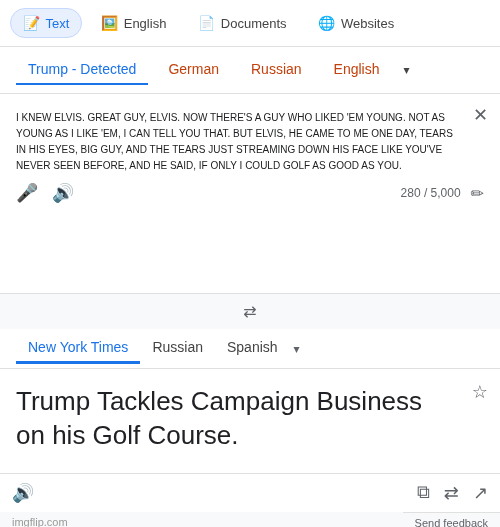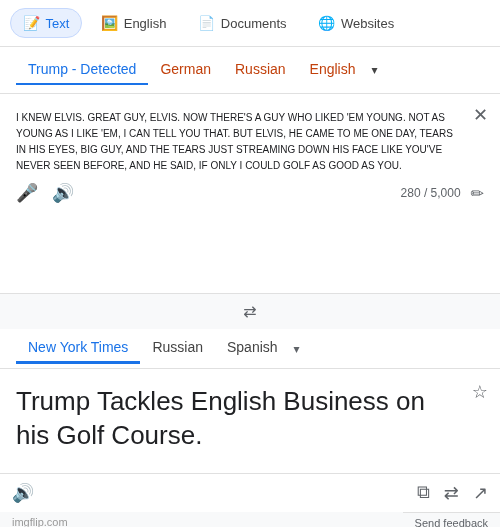--- a/index.html
+++ b/index.html
@@ -38,21 +38,21 @@
     }
     .nav-tab-icon {
       font-size: 14px;
     }
 
     
     .lang-row {
       display: flex;
       align-items: center;
       padding: 8px 16px;
-      gap: 0;
+      gap: 8px;
       border-bottom: 1px solid #e0e0e0;
     }
     .lang-item {
       padding: 6px 12px;
       font-size: 14px;
       cursor: pointer;
       color: #c2410c;
       border-bottom: 2px solid transparent;
     }
     .lang-item.active {
@@ -293,21 +293,21 @@
   <div class="output-lang-item">
     <span>Spanish</span>
   </div>
   <div class="output-lang-dropdown">
     <span>▾</span>
   </div>
 </div>
 
 <div class="output-content">
   <div class="star-btn">☆</div>
-  <div class="output-text">Trump Tackles English Business on his Golf Course.</div>
+  <div class="output-text">Trump Tackles Campaign Business on his Golf Course.</div>
 </div>
 
 <div class="output-footer">
   <div class="output-footer-left">
     <span class="icon-btn">🔊</span>
   </div>
   <div class="output-footer-right">
     <span class="icon-btn">⧉</span>
     <span class="icon-btn">⇄</span>
     <span class="icon-btn">↗</span>

